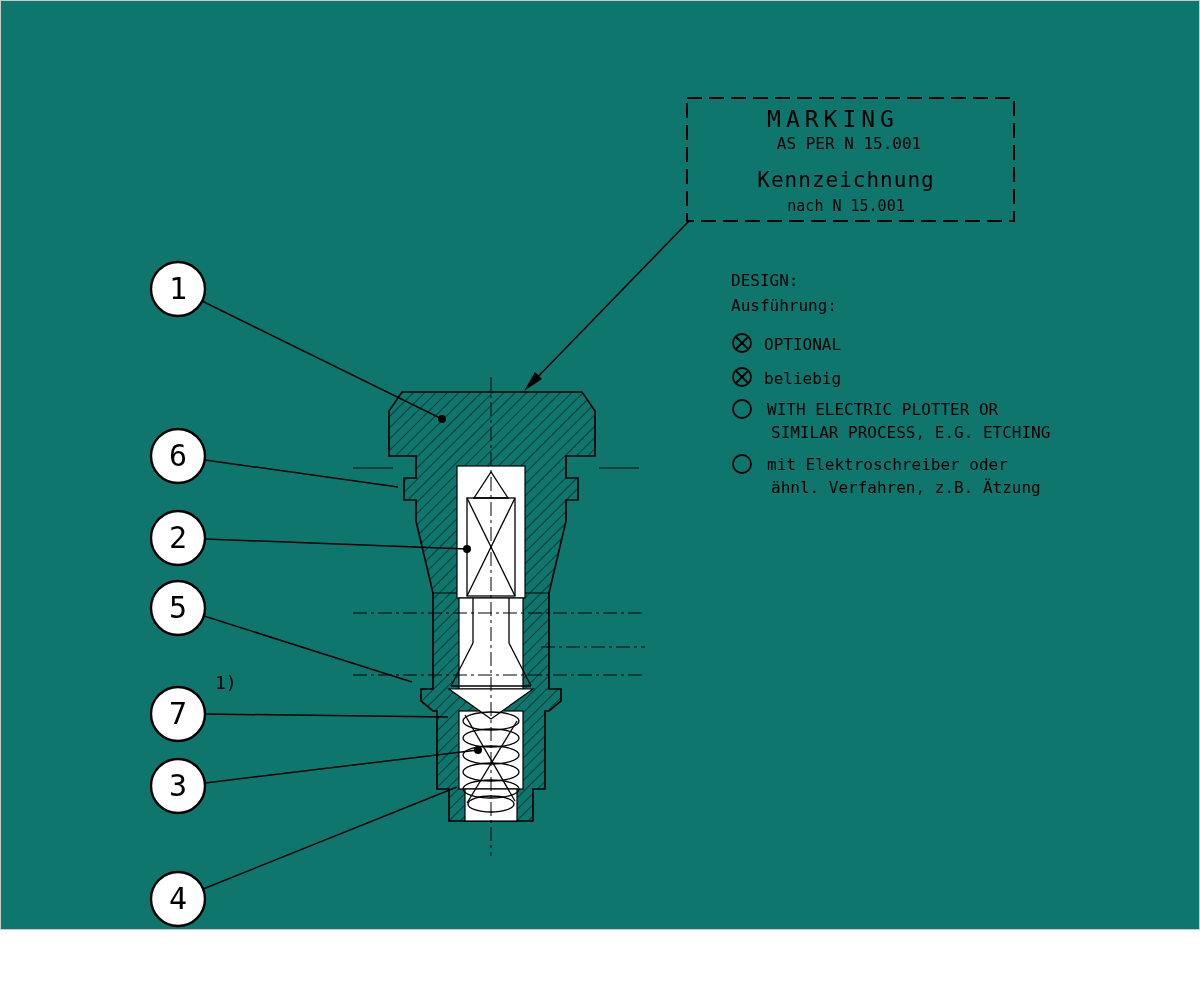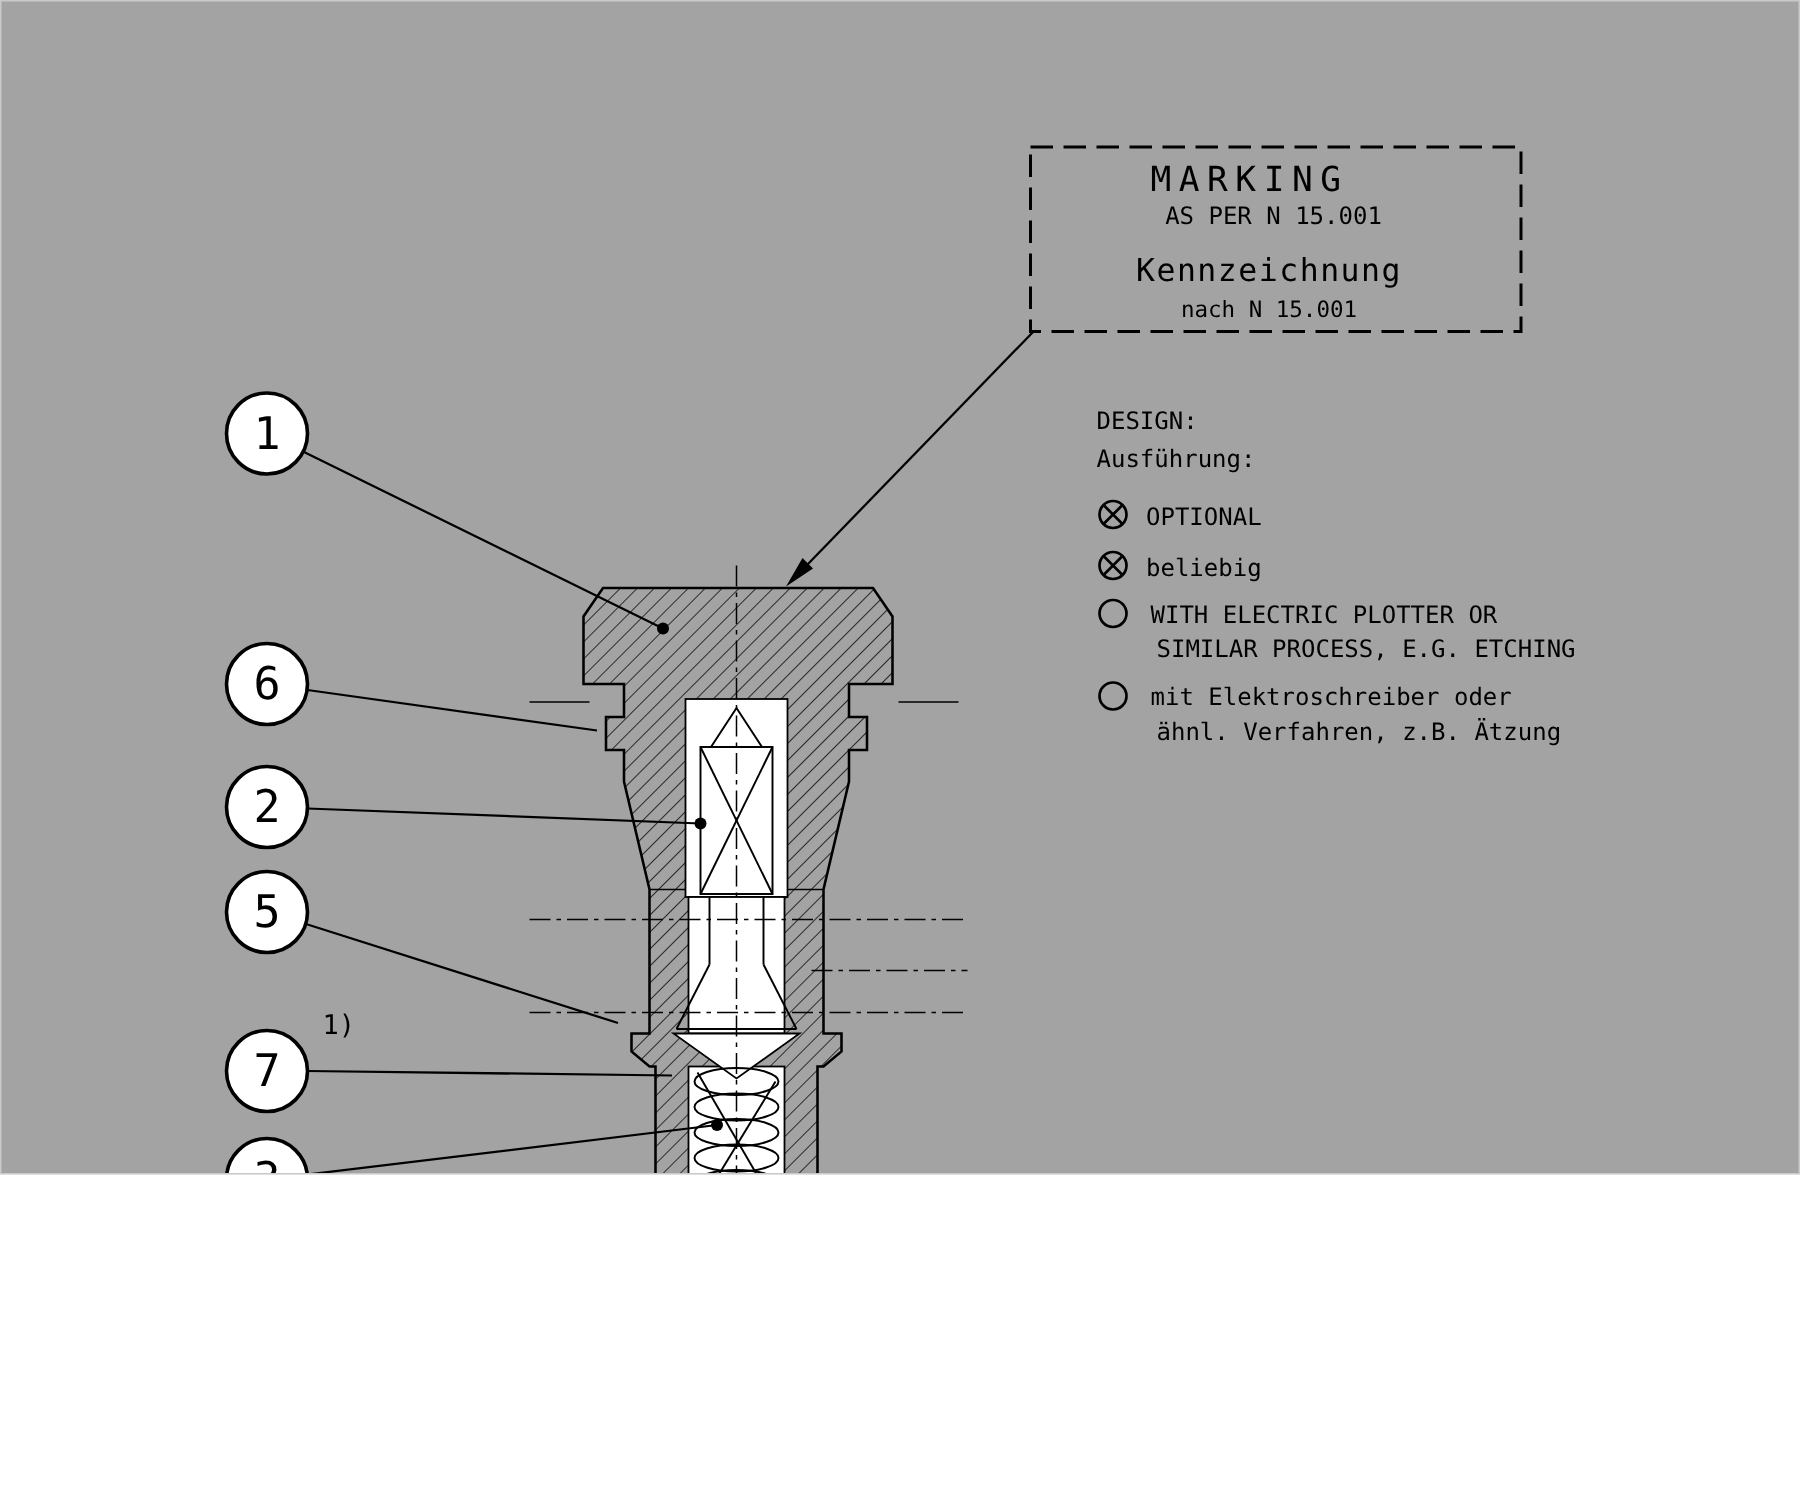--- a/index.html
+++ b/index.html
@@ -1,19 +1,19 @@
 <!DOCTYPE html>
 <html><head>
 <meta charset="utf-8">
 <style>
   html,body{margin:0;padding:0;background:#ffffff;}
   .frame{
     position:relative;
-    width:1200px;height:783px;
-    background:#a3a3a3;
+    width:1200px;height:930px;
+    background:#0f766e;
     border:1px solid #c9c9c9;
     box-sizing:border-box;
     font-family:"DejaVu Sans Mono", monospace;
     overflow:hidden;
   }
   svg text{
     font-family:"DejaVu Sans Mono", monospace;
     fill:#000000;
   }
   .section{stroke:#000;stroke-width:1.7;}

